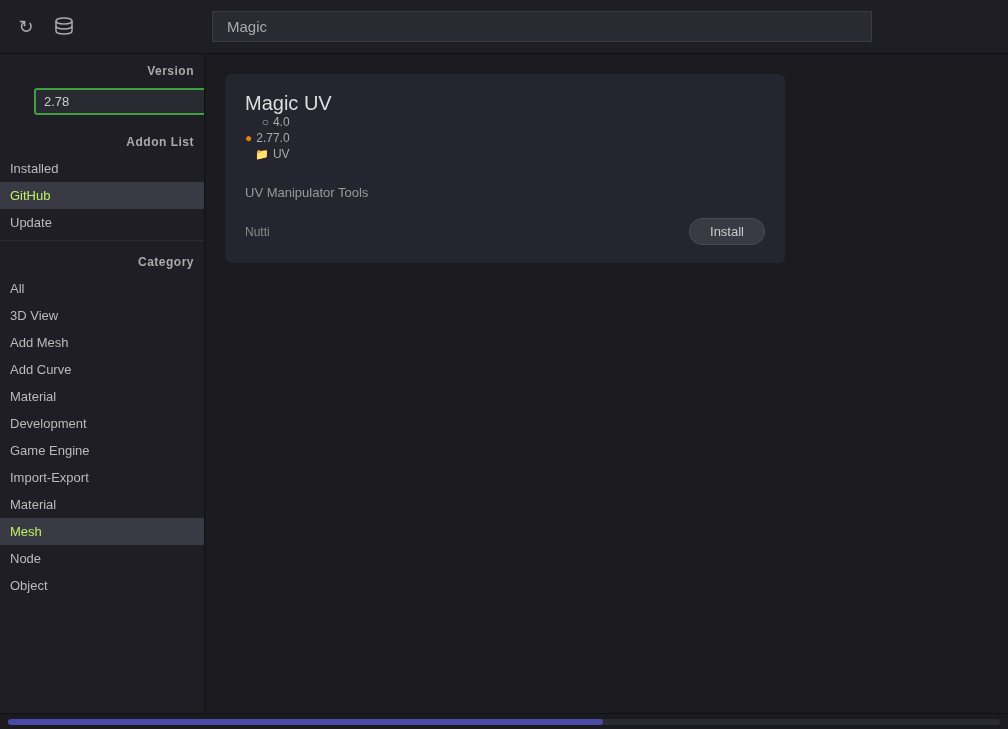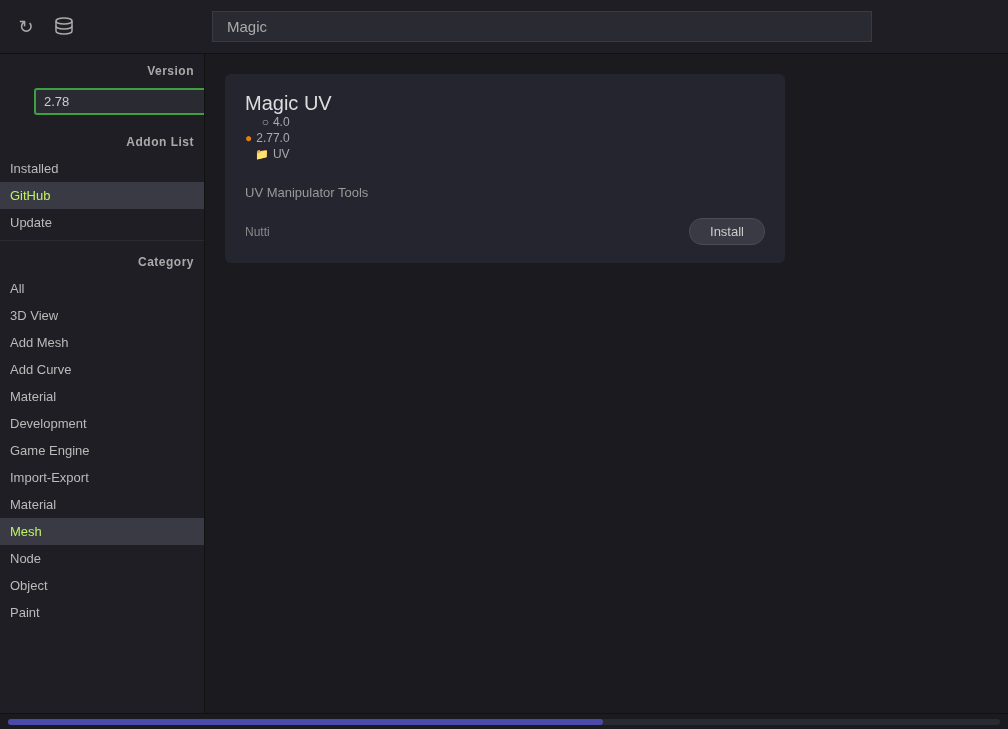--- a/index.html
+++ b/index.html
@@ -223,21 +223,20 @@
     <div class="sidebar-item">Add Mesh</div>
     <div class="sidebar-item">Add Curve</div>
     <div class="sidebar-item">Material</div>
     <div class="sidebar-item">Development</div>
     <div class="sidebar-item">Game Engine</div>
     <div class="sidebar-item">Import-Export</div>
     <div class="sidebar-item">Material</div>
     <div class="sidebar-item active">Mesh</div>
     <div class="sidebar-item">Node</div>
     <div class="sidebar-item">Object</div>
-    <div class="sidebar-item">Paint</div>
   </div>
 
   <div class="content-area">
     <div class="addon-card">
       <div class="addon-card-header">
         <div class="addon-title">Magic UV</div>
         <div class="addon-meta">
           <div class="addon-meta-row">
             <span style="color:#aaa; font-size:12px;">○</span>
             <span>4.0</span>

